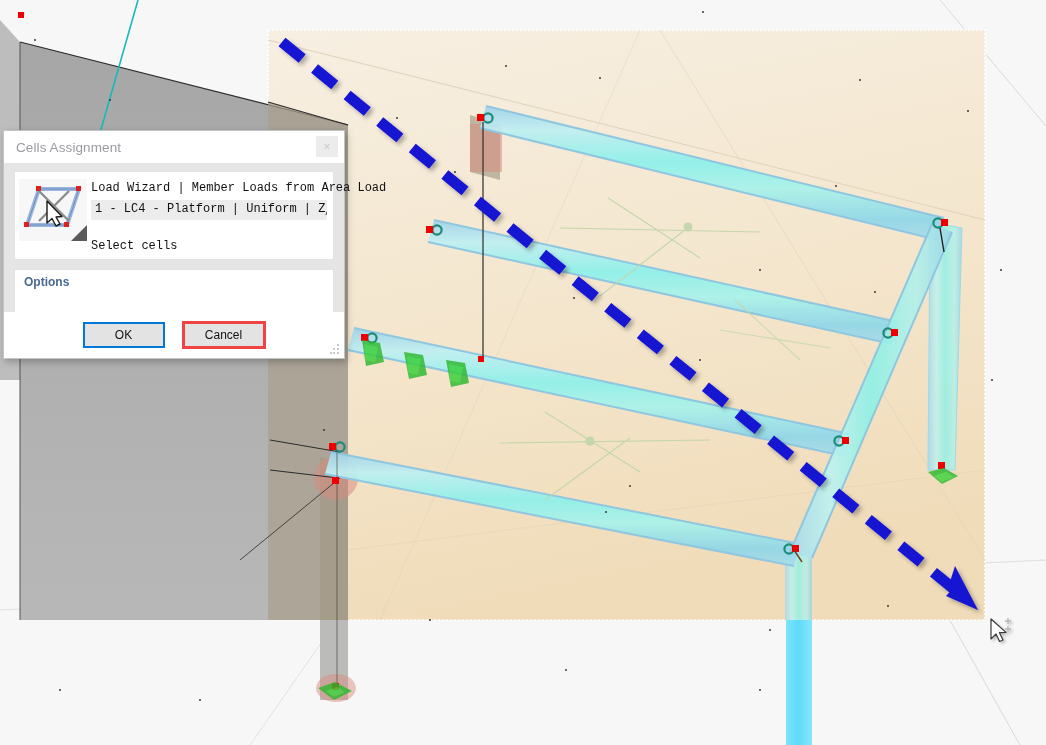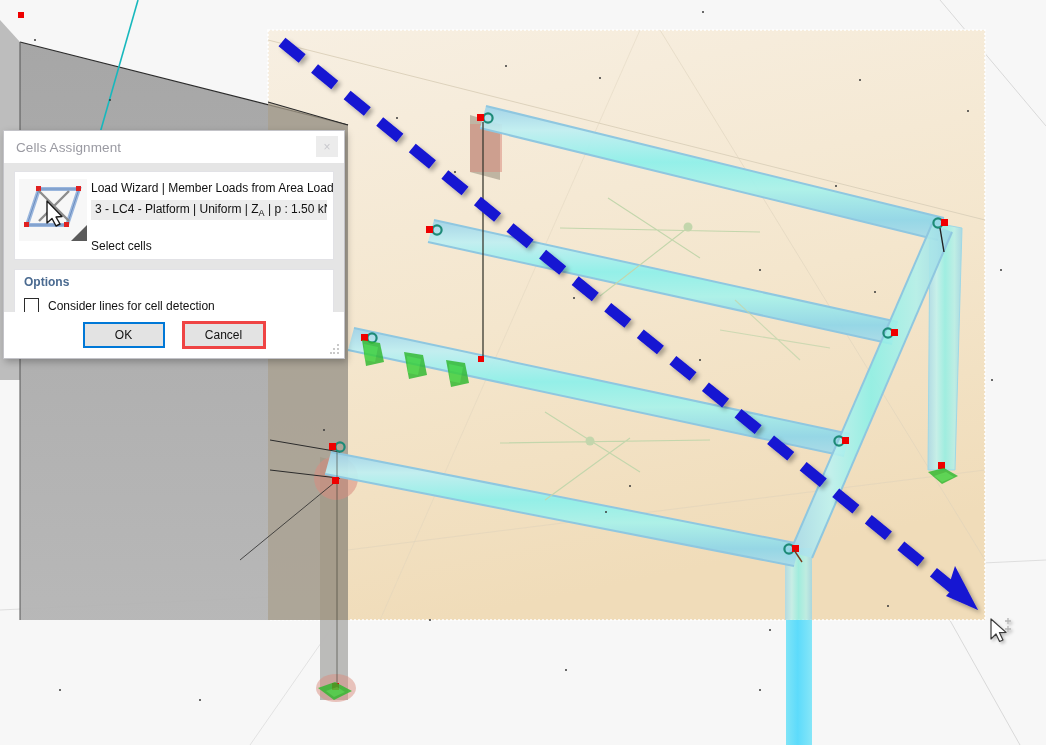--- a/index.html
+++ b/index.html
@@ -34,21 +34,21 @@
     display:flex;align-items:center;justify-content:center;cursor:default;
   }
   .panel{
     background:#ffffff;border:1px solid #e2e2e6;margin:8px 10px 0 10px;
   }
   #load-panel{display:flex;padding:4px 0 6px 0;}
   #thumb{
     width:68px;height:62px;margin:3px 0 0 4px;background:#f7f7f7;
     position:relative;flex:0 0 auto;
   }
-  #load-texts{flex:1 1 auto;padding:5px 6px 0 4px;min-width:0;}
+  #load-texts{flex:1 1 auto;padding:5px 6px 0 4px;min-width:0;font-family:Liberation Mono, monospace;}
   #load-title{font-size:12px;color:#111;white-space:nowrap;margin-bottom:5px;}
   #load-value{
     background:#ececec;font-size:12px;color:#111;
     padding:2px 4px;white-space:nowrap;overflow:hidden;text-overflow:clip;
   }
   #load-value sub{font-size:9px;}
   #select-cells{font-size:12px;color:#111;margin-top:19px;}
   #options-panel{margin-top:9px;height:56px;}
   #options-title{
     color:#4a6a90;font-size:12px;font-weight:bold;
@@ -346,31 +346,27 @@
           <rect x="57" y="7" width="5" height="5" fill="#e02020"></rect>
           <rect x="5" y="43" width="5" height="5" fill="#e02020"></rect>
           <rect x="45" y="43" width="5" height="5" fill="#e02020"></rect>
           <path d="M 20 12 L 50 42 M 50 12 L 20 42" stroke="#8c8c8c" stroke-width="2.4" fill="none"></path>
           <path d="M 28 22 L 28 44 L 33 39.5 L 37 47 L 41 45 L 37 38 L 43 37.5 Z" fill="#ffffff" stroke="#1a1a1a" stroke-width="1.4" stroke-linejoin="round"></path>
           <path d="M 68 62 L 52 62 L 68 46 Z" fill="#5a5a5a"></path>
         </svg>
       </div>
       <div id="load-texts">
         <div id="load-title">Load Wizard | Member Loads from Area Load</div>
-        <div id="load-value"><span>3 - LC4 - Platform | Uniform | Z</span><sub>A</sub><span> | p : 1.50 kN/…</span></div>
+        <div id="load-value"><span>1 - LC4 - Platform | Uniform | Z</span><sub>A</sub><span> | p : 1.50 kN/…</span></div>
         <div id="select-cells">Select cells</div>
       </div>
     </div>
 
     <div class="panel" id="options-panel">
       <div id="options-title">Options</div>
-      <div id="opt-row">
-        <span class="chk"></span>
-        <span class="lbl">Consider lines for cell detection</span>
-      </div>
     </div>
 
     <div id="btnbar">
       <div class="btn primary">OK</div>
       <div class="btn">Cancel</div>
       <div id="grip">
         <i style="left:7px;top:0"></i>
           <i style="left:3px;top:4px"></i>
           <i style="left:7px;top:4px"></i>
         <i style="left:0px;top:8px"></i>

